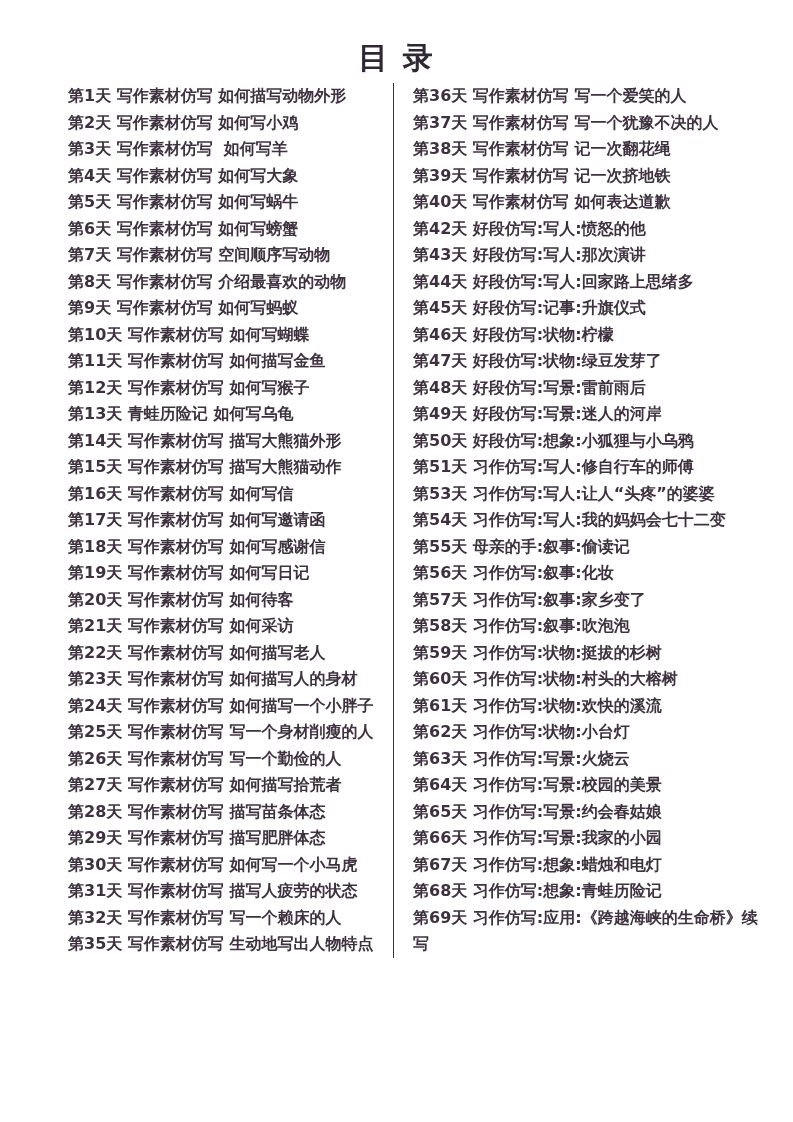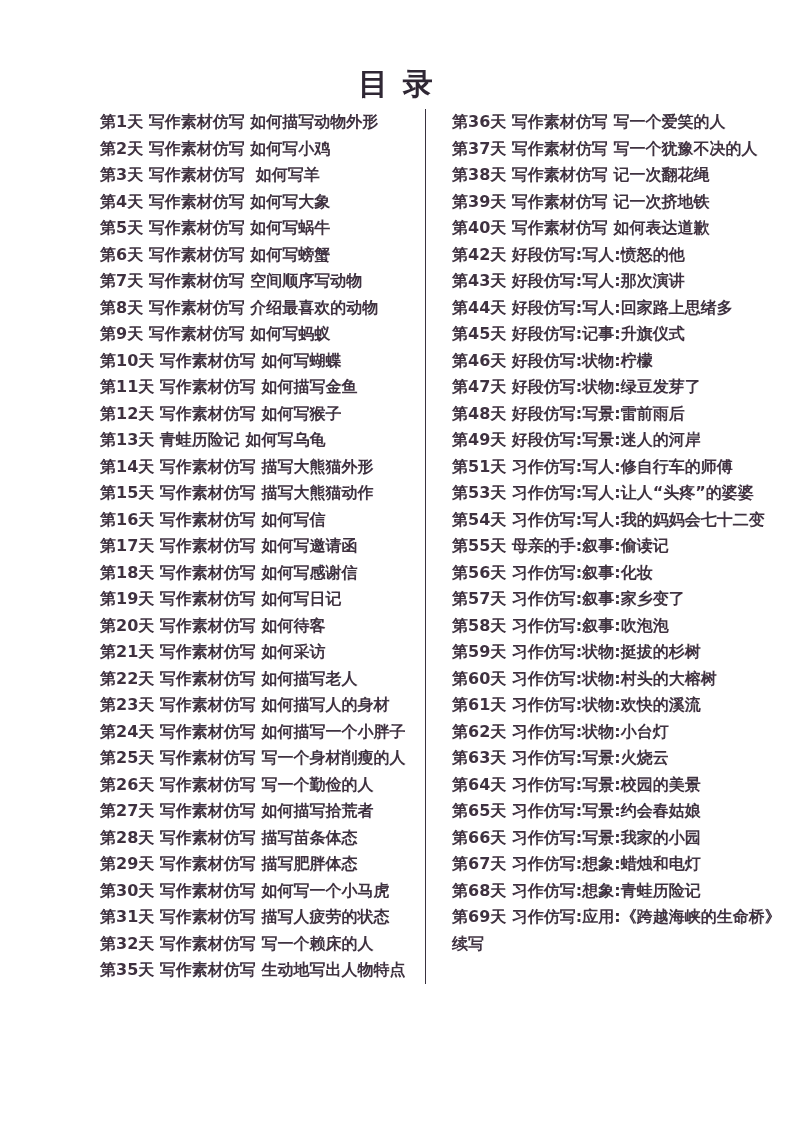--- a/index.html
+++ b/index.html
@@ -10,46 +10,45 @@
   .page {
     position: relative;
     width: 793px;
     height: 1122px;
     background: #ffffff;
     overflow: hidden;
     font-family: "DejaVu Sans", sans-serif;
   }
   .title {
     margin: 0;
-    padding-top: 66px;
+    padding-top: 40px;
     text-align: center;
     font-size: 30px;
     line-height: 36px;
     font-weight: bold;
     color: #2f2734;
     letter-spacing: 2px;
   }
   .columns {
     display: flex;
     align-items: stretch;
     margin: 7px 0 0 68px;
-    justify-content: flex-end;
   }
   .col {
     box-sizing: border-box;
   }
   .col-left {
     flex: none;
     width: 325px;
   }
   .col-right {
     flex: none;
     width: 368px;
     border-left: 1.5px solid #3a3340;
-    padding-left: 26px;
+    padding-left: 19px;
   }
   .toc-row {
     font-size: 16px;
     line-height: 26.5px;
     font-weight: bold;
     color: #3f3240;
     white-space: pre-wrap;
   }
 </style>
 </head>
@@ -102,20 +101,21 @@
         <div class="toc-row">第39天 写作素材仿写 记一次挤地铁</div>
         <div class="toc-row">第40天 写作素材仿写 如何表达道歉</div>
         <div class="toc-row">第42天 好段仿写:写人:愤怒的他</div>
         <div class="toc-row">第43天 好段仿写:写人:那次演讲</div>
         <div class="toc-row">第44天 好段仿写:写人:回家路上思绪多</div>
         <div class="toc-row">第45天 好段仿写:记事:升旗仪式</div>
         <div class="toc-row">第46天 好段仿写:状物:柠檬</div>
         <div class="toc-row">第47天 好段仿写:状物:绿豆发芽了</div>
         <div class="toc-row">第48天 好段仿写:写景:雷前雨后</div>
         <div class="toc-row">第49天 好段仿写:写景:迷人的河岸</div>
+        <div class="toc-row">第50天 好段仿写:想象:小狐狸与小乌鸦</div>
         <div class="toc-row">第51天 习作仿写:写人:修自行车的师傅</div>
         <div class="toc-row">第53天 习作仿写:写人:让人“头疼”的婆婆</div>
         <div class="toc-row">第54天 习作仿写:写人:我的妈妈会七十二变</div>
         <div class="toc-row">第55天 母亲的手:叙事:偷读记</div>
         <div class="toc-row">第56天 习作仿写:叙事:化妆</div>
         <div class="toc-row">第57天 习作仿写:叙事:家乡变了</div>
         <div class="toc-row">第58天 习作仿写:叙事:吹泡泡</div>
         <div class="toc-row">第59天 习作仿写:状物:挺拔的杉树</div>
         <div class="toc-row">第60天 习作仿写:状物:村头的大榕树</div>
         <div class="toc-row">第61天 习作仿写:状物:欢快的溪流</div>

